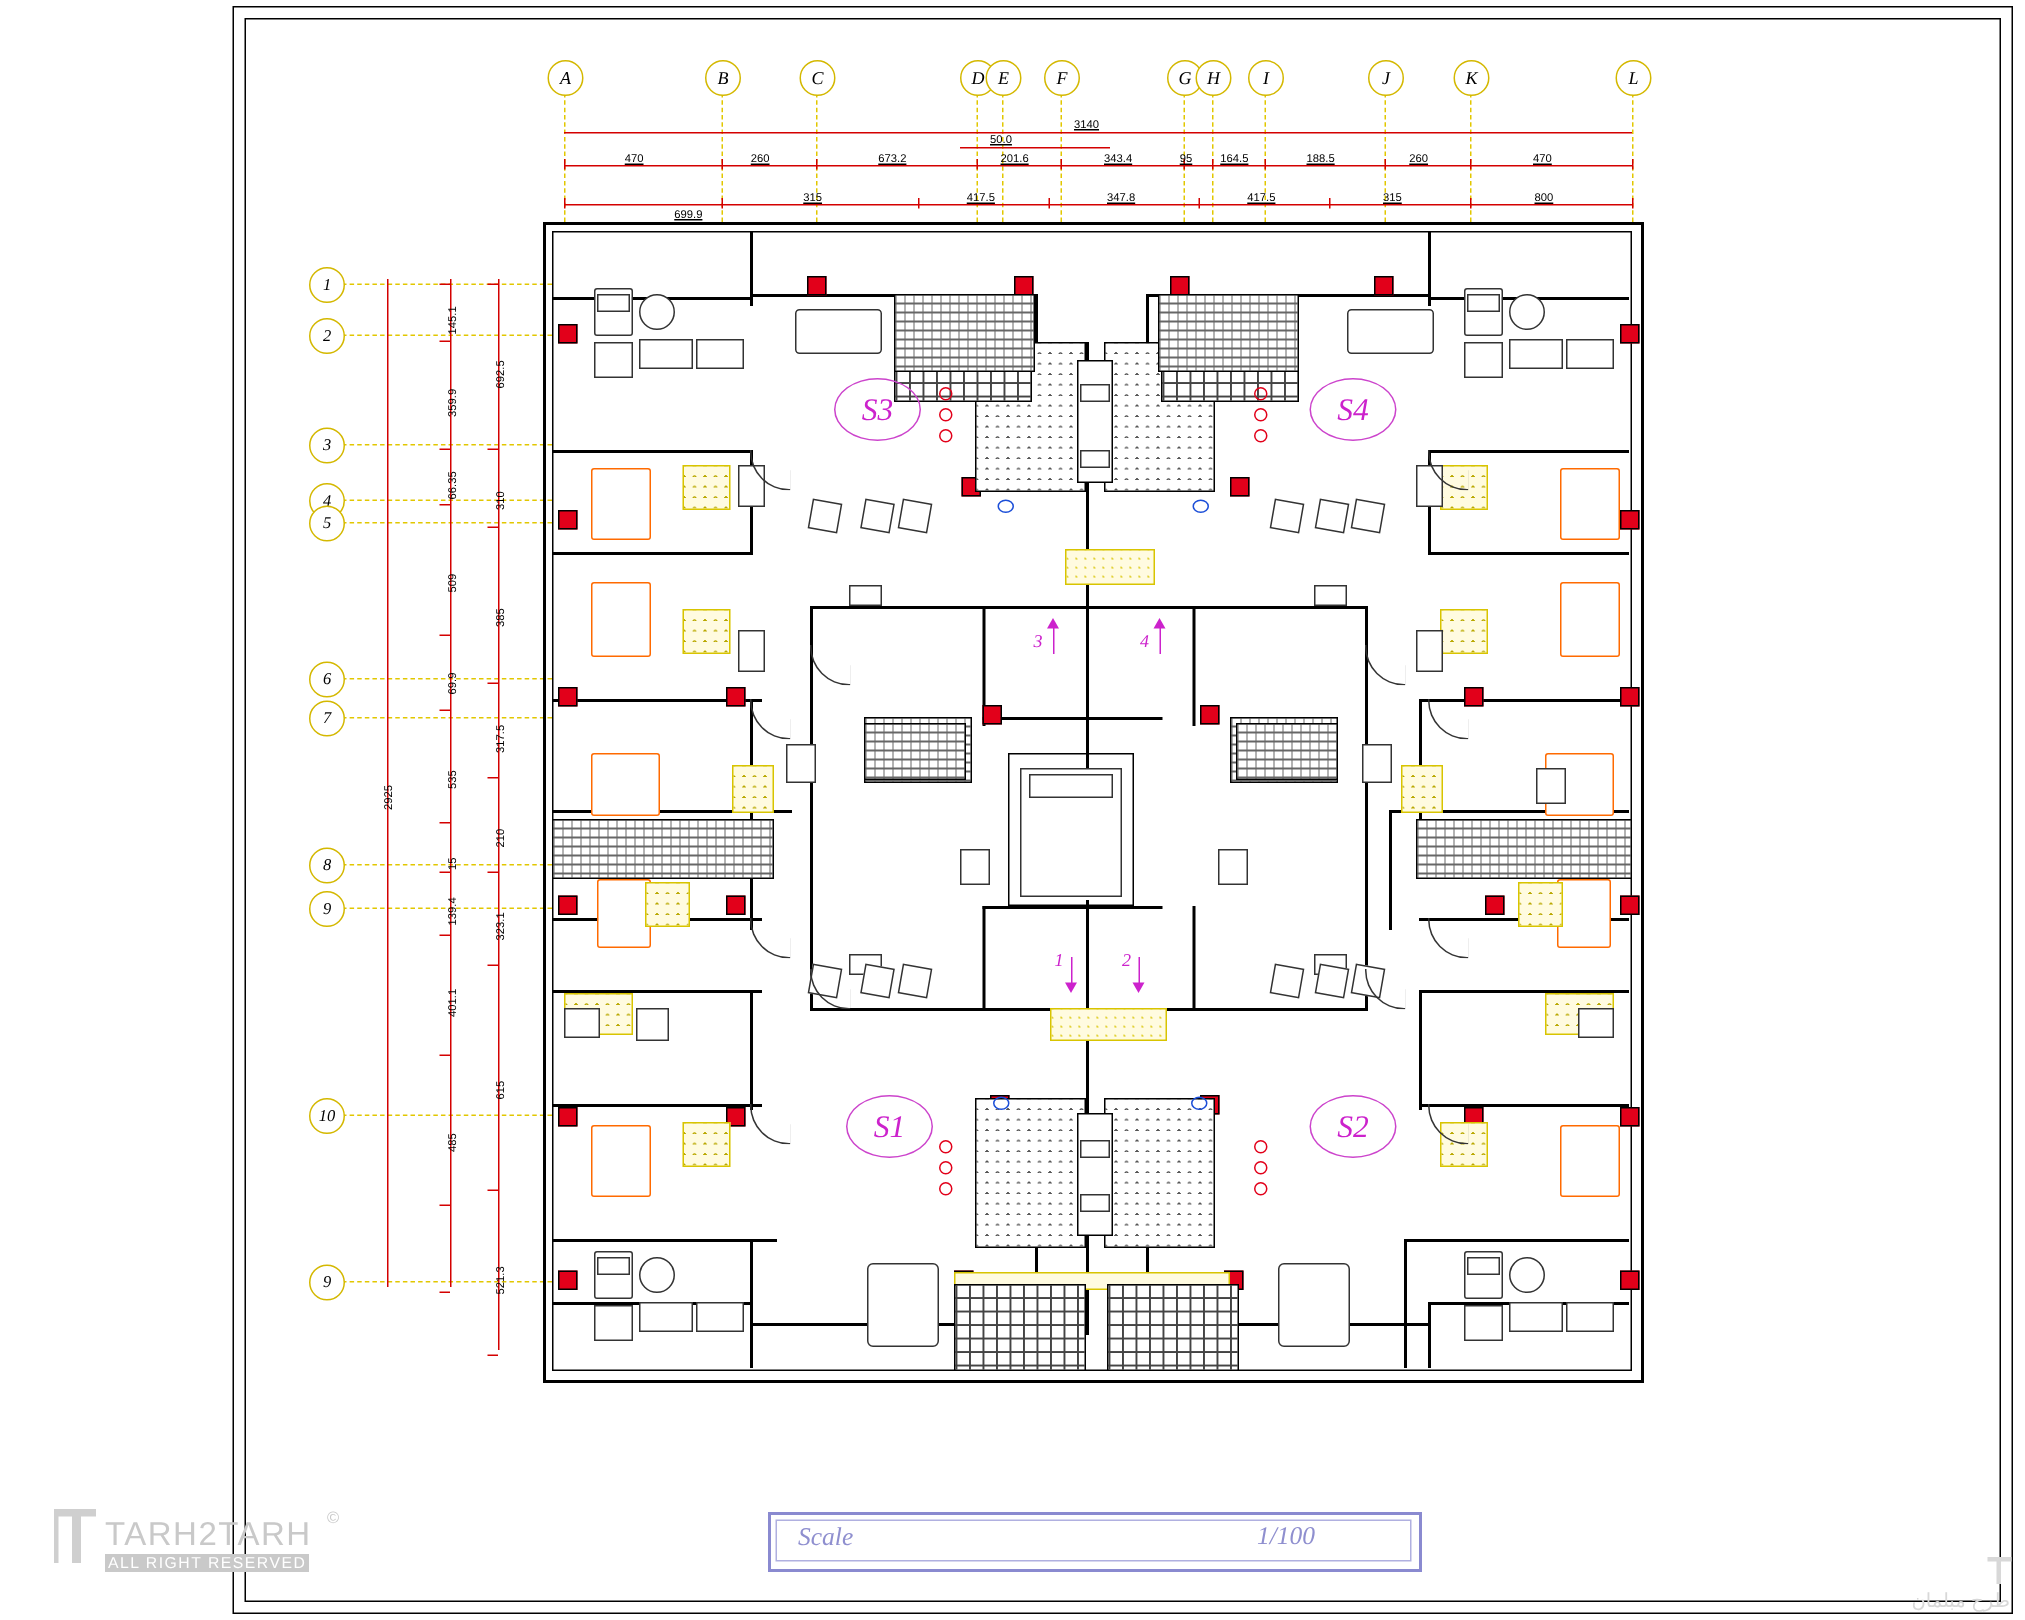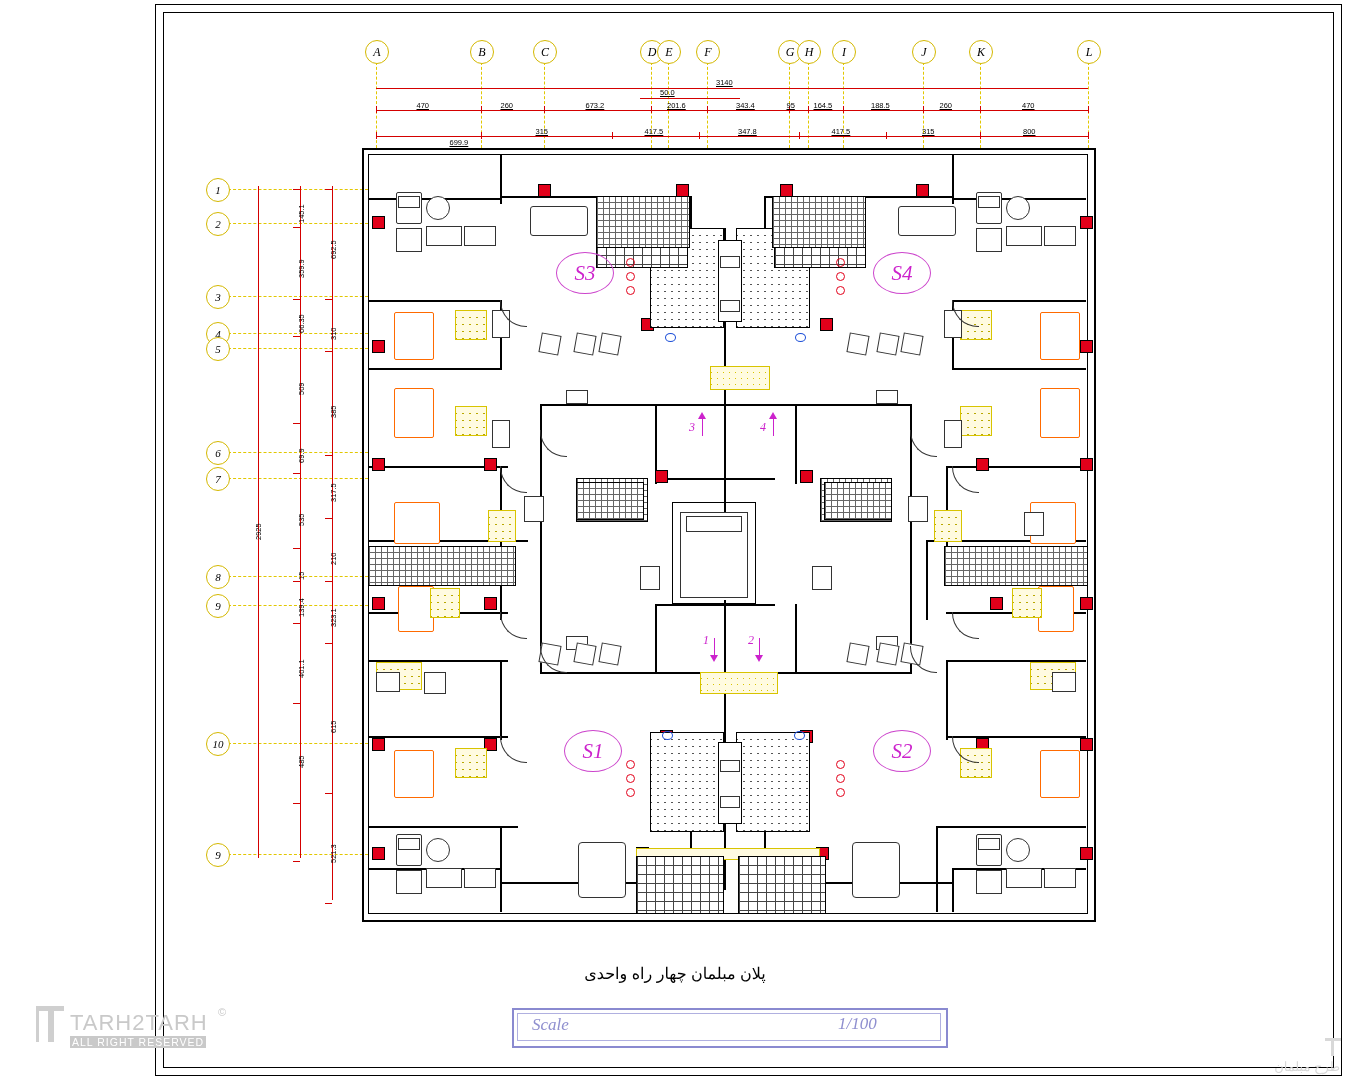--- a/index.html
+++ b/index.html
@@ -469,21 +469,20 @@
   <div class="arrowup" style="left:769px;top:412px;"></div>
 
   <div class="snum" style="left:703px;top:633px;">1</div>
   <div class="aline" style="left:714px;top:638px;height:18px;"></div>
   <div class="arrowdn" style="left:710px;top:655px;"></div>
 
   <div class="snum" style="left:748px;top:633px;">2</div>
   <div class="aline" style="left:759px;top:638px;height:18px;"></div>
   <div class="arrowdn" style="left:755px;top:655px;"></div>
 
-  <div class="title" style="top:964px;">پلان مبلمان چهار راه واحدی</div>
 
   <div class="scalebox"></div>
   <div class="scalebox-in"></div>
   <div class="scaletxt" style="left:532px;top:1015px;">Scale</div>
   <div class="scaletxt" style="left:838px;top:1014px;">1/100</div>
 
   <svg class="wm-logo" viewBox="0 0 30 44">
     <path d="M2 4 H28 V9 H18 V40 H12 V9 H2 Z" fill="#cfcfcf"></path>
     <rect x="0" y="4" width="3" height="36" fill="#cfcfcf"></rect>
   </svg>

